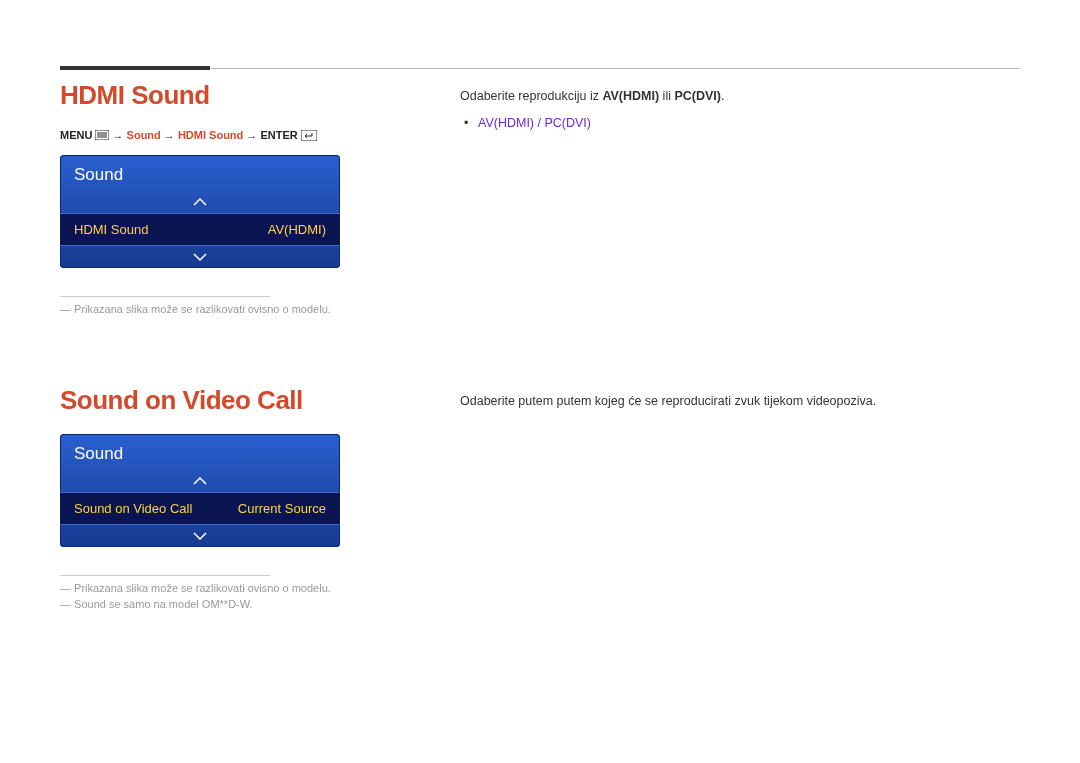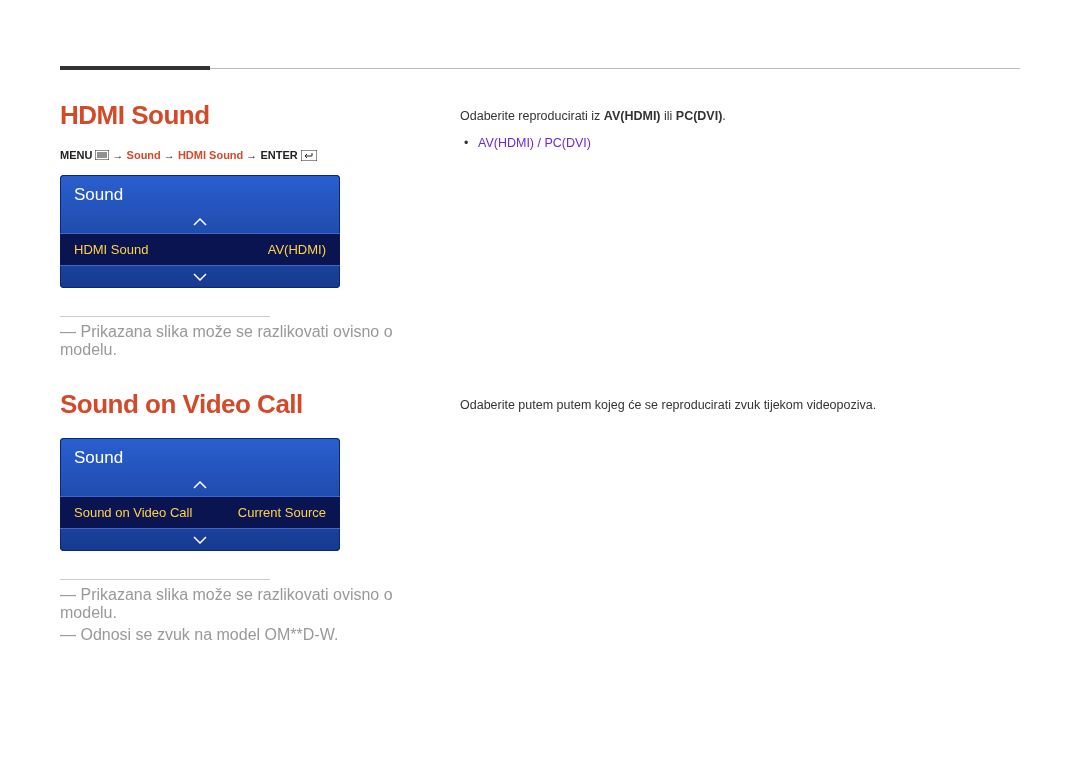--- a/index.html
+++ b/index.html
@@ -24,21 +24,21 @@
     position: absolute;
     top: 66px;
     left: 60px;
     width: 150px;
     height: 4px;
     background: #333;
   }
   .section {
     display: flex;
     gap: 60px;
-    margin-top: 40px;
+    margin-top: 20px;
   }
   .left-col {
     width: 340px;
     flex-shrink: 0;
   }
   .right-col {
     flex: 1;
     padding-top: 6px;
     font-size: 12.5px;
     line-height: 1.7;
@@ -91,21 +91,21 @@
   .menu-item .label { color: #ffd24a; }
   .menu-item .value { color: #ffd24a; }
   .footrule {
     border: none;
     border-top: 1px solid #ccc;
     width: 210px;
     margin-top: 28px;
     margin-bottom: 6px;
   }
   .footnote {
-    font-size: 16px;
+    font-size: 11px;
     color: #999;
     margin-top: 4px;
   }
   .footnote::before { content: "― "; color:#999; }
   .right-col p { margin-bottom: 6px; }
   .right-col b { font-weight: bold; }
   .right-col .hl { color: #6d28d9; font-weight: normal; }
   .right-col ul { list-style: none; padding-left: 18px; margin-top: 4px; }
   .right-col li::before { content: "•"; display:inline-block; width: 14px; margin-left:-14px; color:#333; }
 </style>
@@ -153,29 +153,29 @@
           </svg>
       </div>
     </div>
 
     <hr class="footrule">
     <div class="footnote">Prikazana slika može se razlikovati ovisno o modelu.</div>
   </div>
 
   <div class="right-col">
     <p>
-      <span>Odaberite reproducirati iz </span><b>AV(HDMI)</b><span> ili </span><b>PC(DVI)</b><span>.</span>
+      <span>Odaberite reprodukciju iz </span><b>AV(HDMI)</b><span> ili </span><b>PC(DVI)</b><span>.</span>
     </p>
     <ul>
       <li><span class="hl">AV(HDMI) / PC(DVI)</span></li>
     </ul>
   </div>
 </div>
 
-<div class="section" style="margin-top:30px">
+<div class="section" style="margin-top:70px">
   <div class="left-col">
     <h1 class="section-title">Sound on Video Call</h1>
 
 
     <div class="menu-box">
       <div class="menu-title">Sound</div>
       <div class="menu-arrow-row">
         <svg width="14" height="8">
             <path d="M1 7 L7 1 L13 7" fill="none" stroke="#fff" stroke-width="1.5"></path>
           </svg>
@@ -186,19 +186,19 @@
       </div>
       <div class="menu-arrow-row">
         <svg width="14" height="8">
             <path d="M1 1 L7 7 L13 1" fill="none" stroke="#fff" stroke-width="1.5"></path>
           </svg>
       </div>
     </div>
 
     <hr class="footrule">
     <div class="footnote">Prikazana slika može se razlikovati ovisno o modelu.</div>
-    <div class="footnote">Odnosi se zvuk na model OM**D-W.</div>
+    <div class="footnote">Sound se samo na model OM**D-W.</div>
   </div>
 
   <div class="right-col">
     <p>Odaberite putem putem kojeg će se reproducirati zvuk tijekom videopoziva.</p>
   </div>
 </div>
 
 </body></html>

